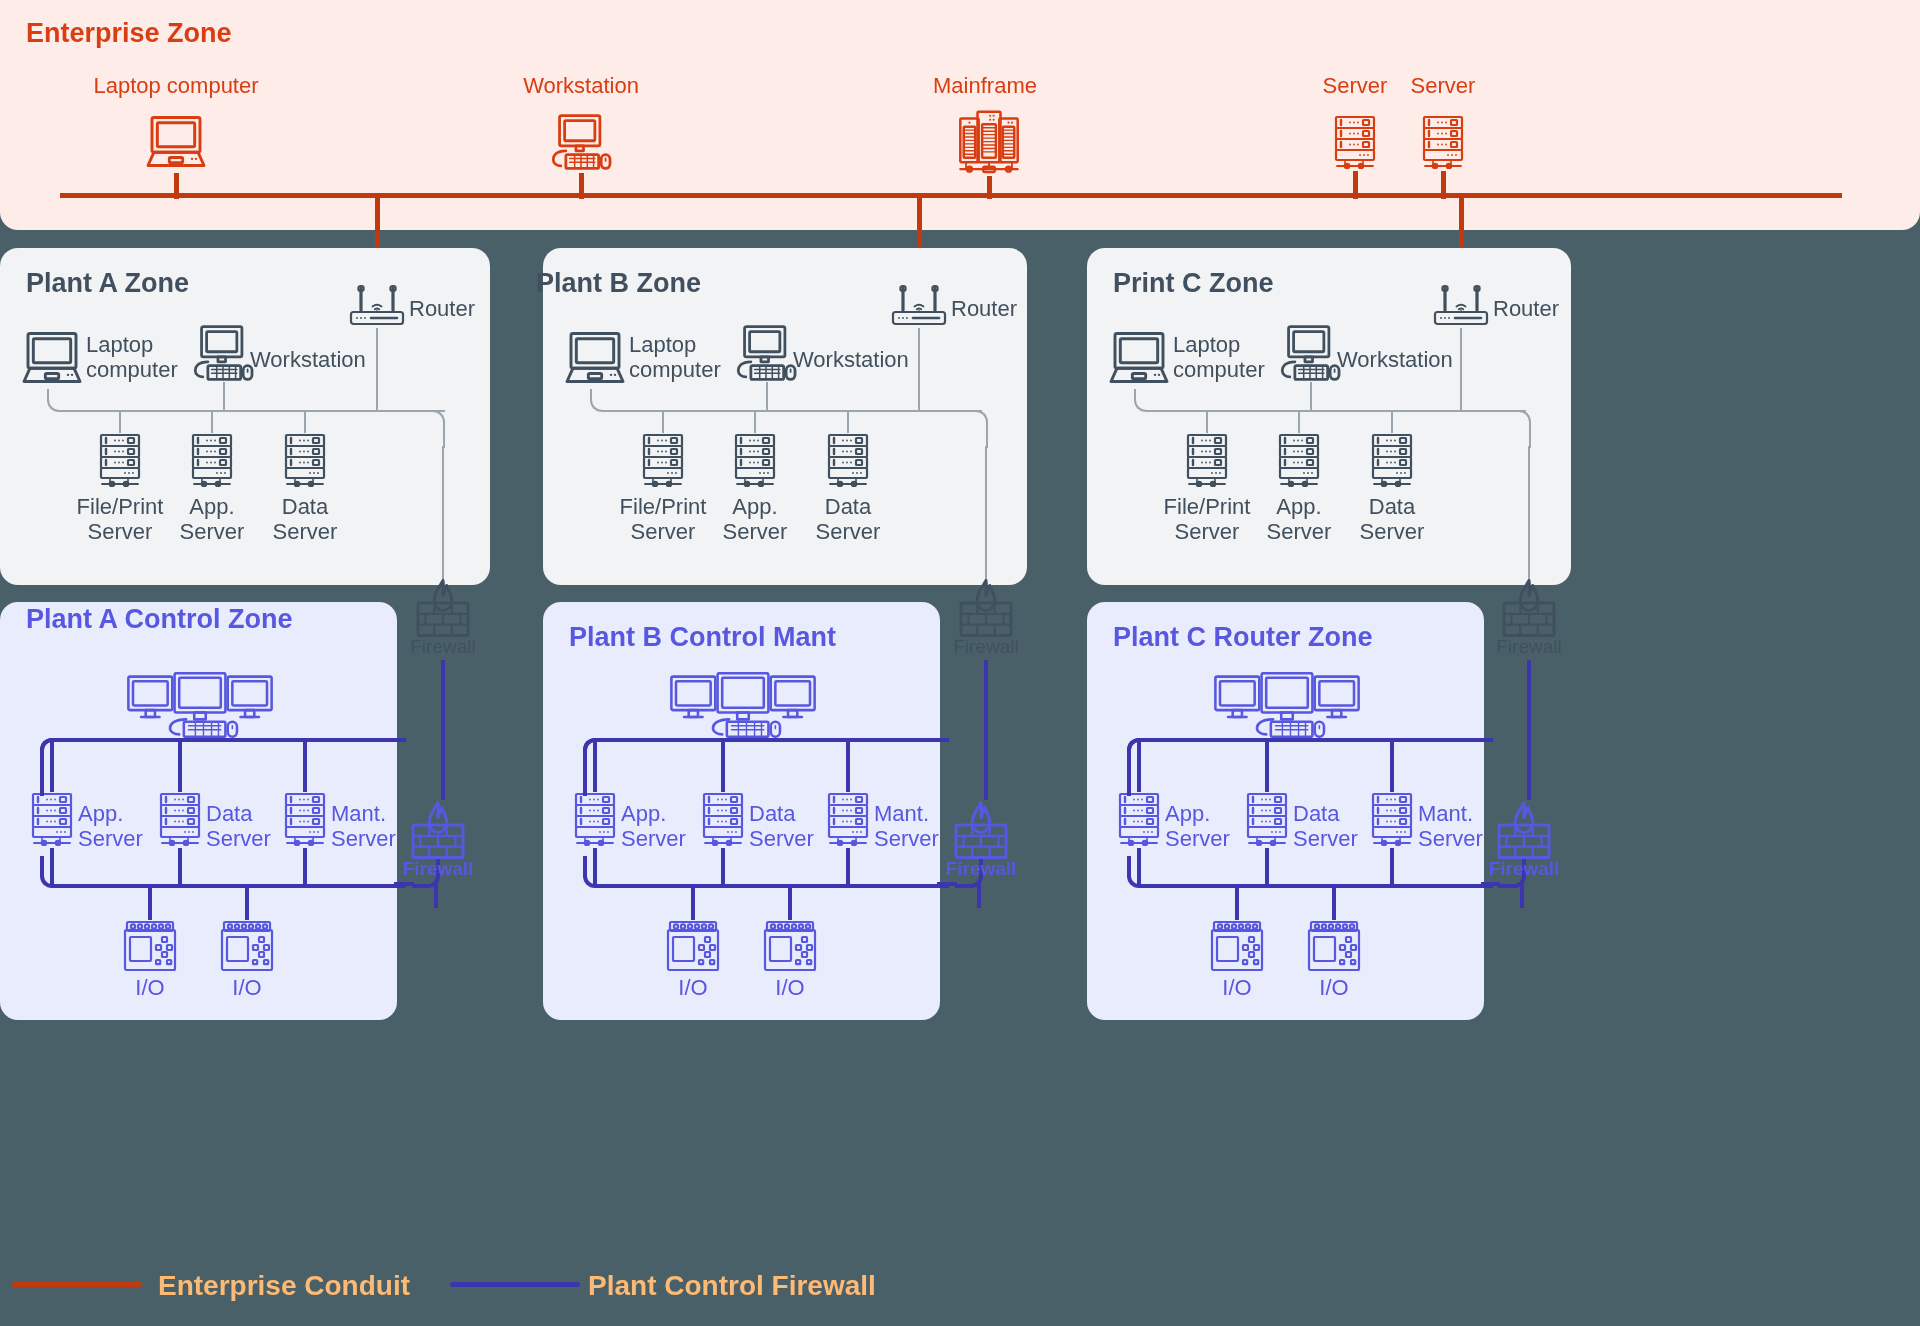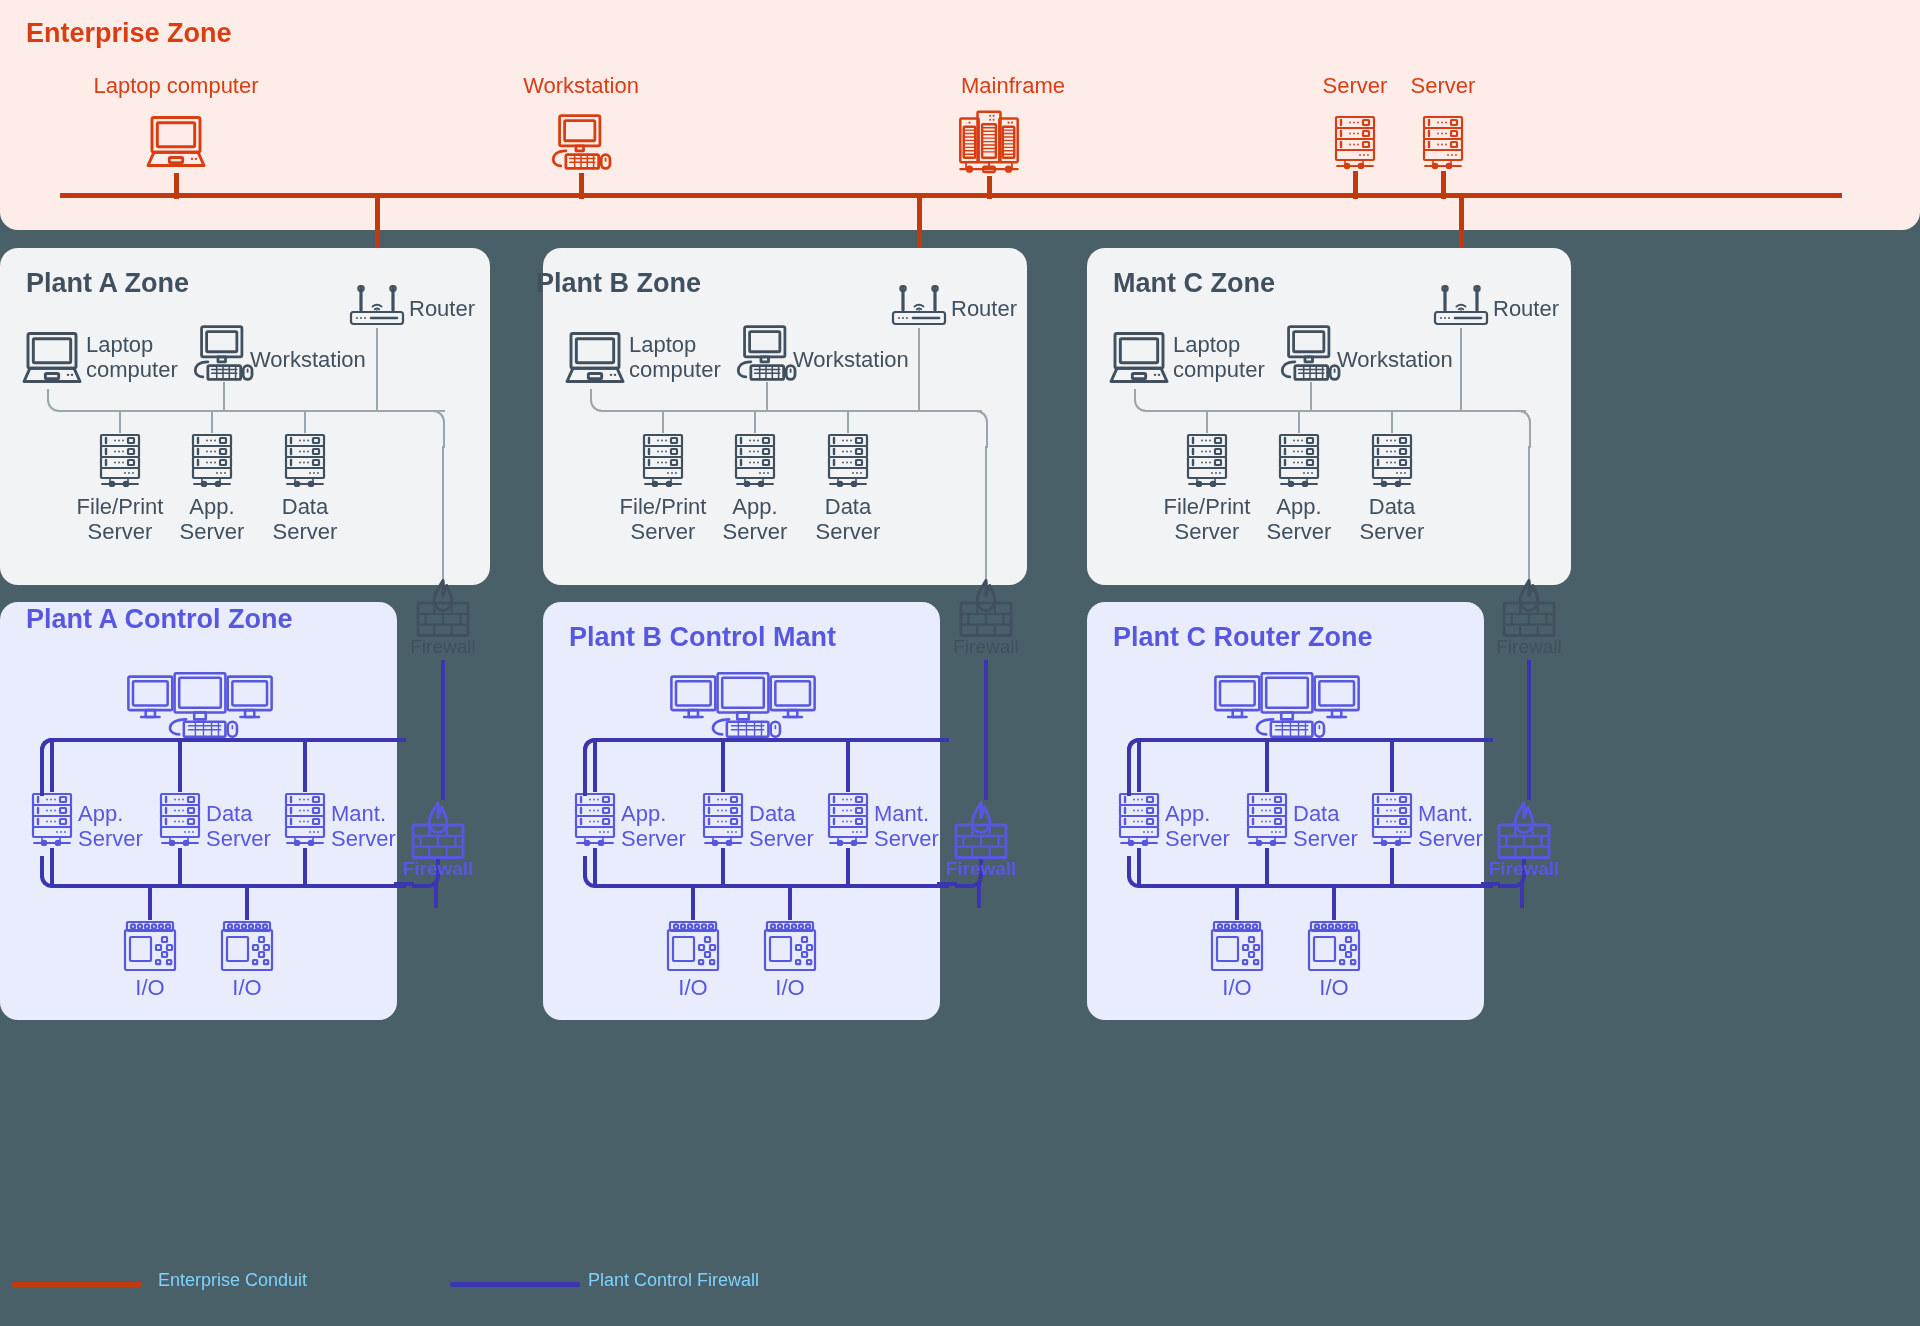--- a/index.html
+++ b/index.html
@@ -30,21 +30,21 @@
   .lbl-blue{color:#5757e0;font-size:22px;}
   .lbl-fw-dark{color:#41505e;font-size:19px;text-align:center;}
   .lbl-fw-blue{color:#5757e0;font-size:19px;font-weight:bold;text-align:center;}
 
   
   .wire{position:absolute;}
 
   
   .elbow{position:absolute;border-style:solid;border-color:#9aa6ae;background:transparent;}
   .lg-line{position:absolute;height:5px;border-radius:2px;}
-  .lg-text{position:absolute;font-size:18px;color:#7dd3fc;white-space:nowrap;}
+  .lg-text{position:absolute;font-size:28px;color:#fdba74;white-space:nowrap;font-weight:bold;}
 </style>
 </head>
 <body>
 
 <div id="stage">
     <div class="zone zone-ent" style="left: 0px; top: -20px; width: 1920px; height: 250px; background: rgb(253, 236, 231);"></div>
     <div class="lbl t-ent zone-title" style="left: 26px; top: 18px;">Enterprise Zone</div>
     <div class="wire" style="left: 60px; top: 193px; width: 1782px; height: 5px; background: rgb(192, 57, 15);"></div>
     <div class="node" style="left: 144px; top: 112px; width: 64px; height: 59px;">
       <svg width="64" height="59" viewBox="0 0 48 44" fill="none" stroke="#d93d12" stroke-width="2.2" stroke-linecap="round" stroke-linejoin="round">
@@ -90,21 +90,21 @@
         <circle cx="31" cy="6.5" r="0.9" fill="#d93d12" stroke="none"></circle>
         <circle cx="28" cy="10" r="0.9" fill="#d93d12" stroke="none"></circle>
         <circle cx="31" cy="10" r="0.9" fill="#d93d12" stroke="none"></circle>
         <path d="M7 47v5M27 47v5M47 47v5" stroke-width="1.6"></path>
         <path d="M2 53h50" stroke-width="1.8"></path>
         <circle cx="10" cy="53" r="2.1"></circle>
         <circle cx="44" cy="53" r="2.1"></circle>
         <rect x="22" y="51" width="10" height="4.5" rx="1.2"></rect>
       </svg>
     </div>
-    <div class="lbl lbl-ent" style="left: 883px; top: 74px; text-align: center; width: 260px;">Mainframe</div>
+    <div class="lbl lbl-ent" style="left: 855px; top: 74px; text-align: center; width: 260px;">Mainframe</div>
     <div class="wire" style="left: 987px; top: 176px; width: 5px; height: 23px; background: rgb(192, 57, 15);"></div>
     <div class="node" style="left: 1333px; top: 115px; width: 44px; height: 54px;">
       <svg width="44" height="54" viewBox="0 0 44 54" fill="none" stroke="#d93d12" stroke-width="2.2" stroke-linecap="round" stroke-linejoin="round">
         <rect x="3" y="2" width="38" height="11" rx="1"></rect>
         <rect x="3" y="13" width="38" height="11" rx="1"></rect>
         <rect x="3" y="24" width="38" height="11" rx="1"></rect>
         <rect x="3" y="35" width="38" height="10" rx="1"></rect>
         <path d="M8 5v5M8 16v5M8 27v5" stroke-width="2.4"></path>
         <circle cx="17" cy="7.5" r="0.9" fill="#d93d12" stroke="none"></circle>
         <circle cx="21" cy="7.5" r="0.9" fill="#d93d12" stroke="none"></circle>
@@ -458,21 +458,21 @@
     <div class="node" style="left: 956px; top: 578px; width: 60px; height: 60px;">
       <svg width="60" height="60" viewBox="0 0 48 48" fill="none" stroke="#41505e" stroke-width="2.4" stroke-linecap="round" stroke-linejoin="round">
         <path d="M24 2 C20 9 17 12 17 18 C17 23 20.5 26 24 26 C27.5 26 31 23 31 18 C31 13 28.5 10 27 6 C26.3 10 24.5 11 24 14 C23.4 10 25 7 24 2 Z"></path>
         <rect x="4" y="20" width="40" height="26" rx="1.2"></rect>
         <path d="M4 28.7h40M4 37.3h40" stroke-width="1.8"></path>
         <path d="M17 20v8.7M31 20v8.7M10 28.7v8.6M24 28.7v8.6M38 28.7v8.6M17 37.3V46M31 37.3V46" stroke-width="1.8"></path>
       </svg>
     </div>
     <div class="lbl lbl-fw-dark" style="left: 896px; top: 636px; text-align: center; width: 180px;">Firewall</div>
     <div class="zone zone-plant" style="left: 1087px; top: 248px; width: 484px; height: 337px; background: rgb(241, 243, 245);"></div>
-    <div class="lbl t-plant zone-title" style="left: 1113px; top: 268px;">Mant C Zone</div>
+    <div class="lbl t-plant zone-title" style="left: 1113px; top: 268px;">Print C Zone</div>
     <div class="node" style="left: 1431px; top: 284px; width: 60px; height: 42px;">
       <svg width="60" height="42" viewBox="0 0 60 42" fill="none" stroke="#41505e" stroke-width="2.2" stroke-linecap="round" stroke-linejoin="round">
         <rect x="4" y="28" width="52" height="12" rx="2.5"></rect>
         <path d="M14 4 v22 M46 4 v22" stroke-width="3.2"></path>
         <rect x="11.4" y="2" width="5.2" height="5" rx="2.2"></rect>
         <rect x="43.4" y="2" width="5.2" height="5" rx="2.2"></rect>
         <circle cx="10" cy="34" r="0.95" fill="#41505e" stroke="none"></circle>
         <circle cx="14" cy="34" r="0.95" fill="#41505e" stroke="none"></circle>
         <circle cx="18" cy="34" r="0.95" fill="#41505e" stroke="none"></circle>
         <path d="M24 34 h26" stroke-width="2.6"></path>

